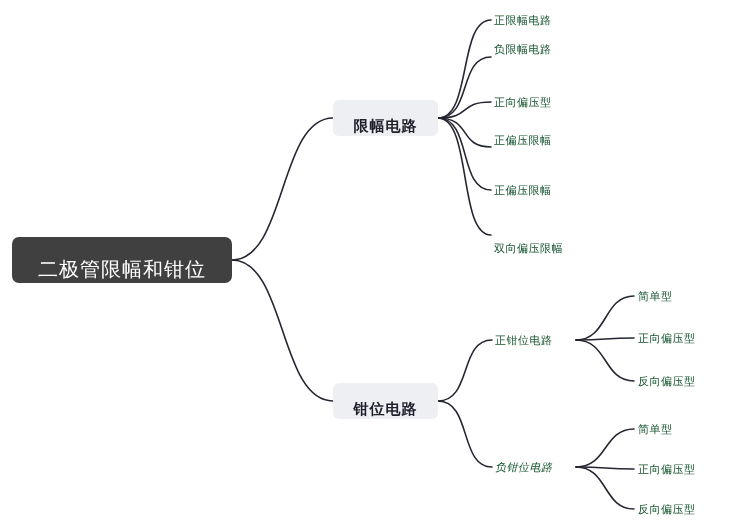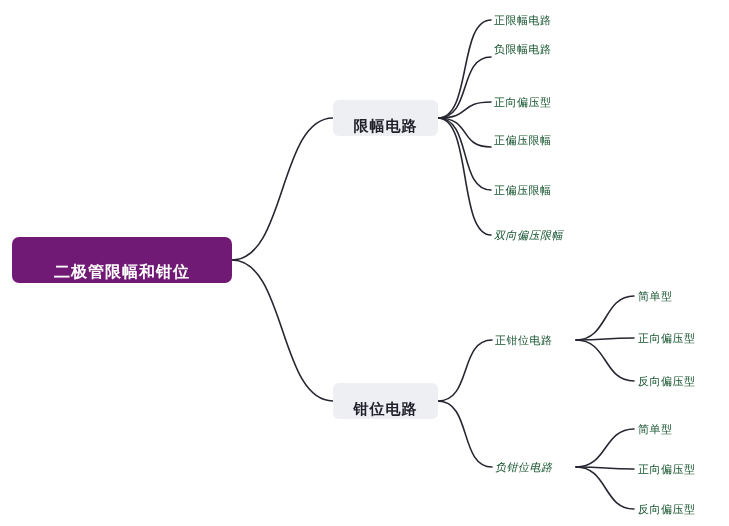--- a/index.html
+++ b/index.html
@@ -34,25 +34,25 @@
     justify-content: center;
     box-sizing: border-box;
     cursor: pointer;
     white-space: nowrap;
   }
   .node.root {
     left: 12px;
     top: 237px;
     width: 220px;
     height: 46px;
-    background: #701a75;
+    background: #404040;
     border-radius: 7px;
     color: #ffffff;
-    font-size: 16px;
-    font-weight: bold;
+    font-size: 20px;
+    font-weight: normal;
     letter-spacing: 1px;
   }
   .node.branch {
     width: 105px;
     height: 36px;
     background: #edeff3;
     border-radius: 6px;
     color: #1f2029;
     font-size: 15px;
     font-weight: bold;
@@ -109,21 +109,21 @@
   </div>
   <div class="node branch clamping">
     <span>钳位电路</span>
   </div>
 
   <div class="leaf" style="left:494px; top:20px;">正限幅电路</div>
   <div class="leaf" style="left:494px; top:49px;">负限幅电路</div>
   <div class="leaf" style="left:494px; top:102px;">正向偏压型</div>
   <div class="leaf" style="left:494px; top:140px;">正偏压限幅</div>
   <div class="leaf" style="left:494px; top:190px;">正偏压限幅</div>
-  <div class="leaf" style="left:494px; top:235px;font-style:italic;">双向偏压限幅</div>
+  <div class="leaf" style="left:494px; top:248px;">双向偏压限幅</div>
 
   <div class="leaf" style="left:495px; top:340px;text-align:center;">正钳位电路</div>
   <div class="leaf" style="left:495px; top:467px;font-style:italic;">负钳位电路</div>
 
   <div class="leaf" style="left:638px; top:296px;">简单型</div>
   <div class="leaf" style="left:638px; top:338px;">正向偏压型</div>
   <div class="leaf" style="left:638px; top:381px;">反向偏压型</div>
 
   <div class="leaf" style="left:638px; top:429px;">简单型</div>
   <div class="leaf" style="left:638px; top:469px;">正向偏压型</div>

